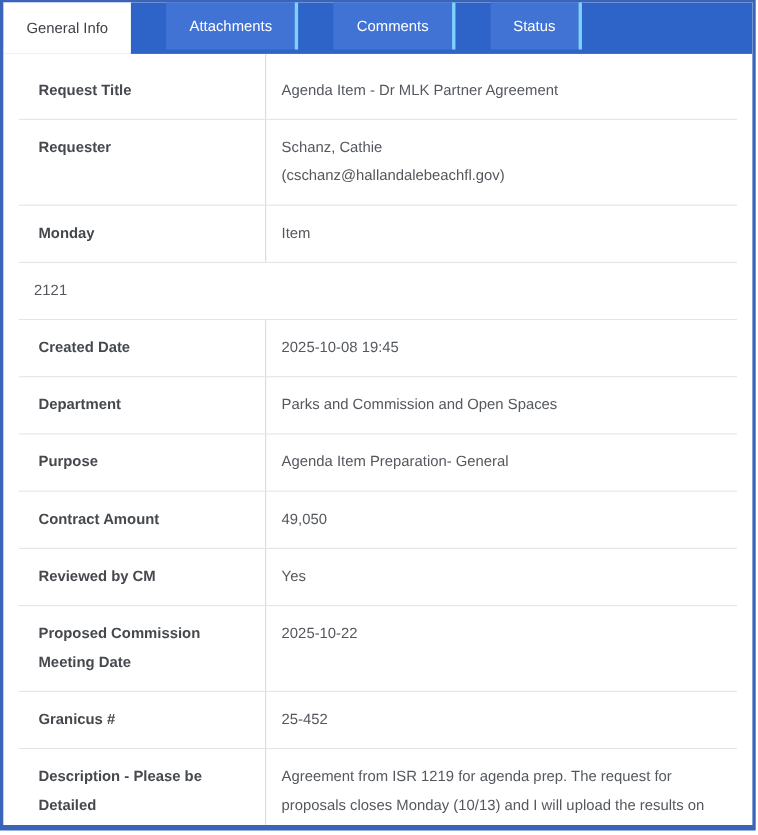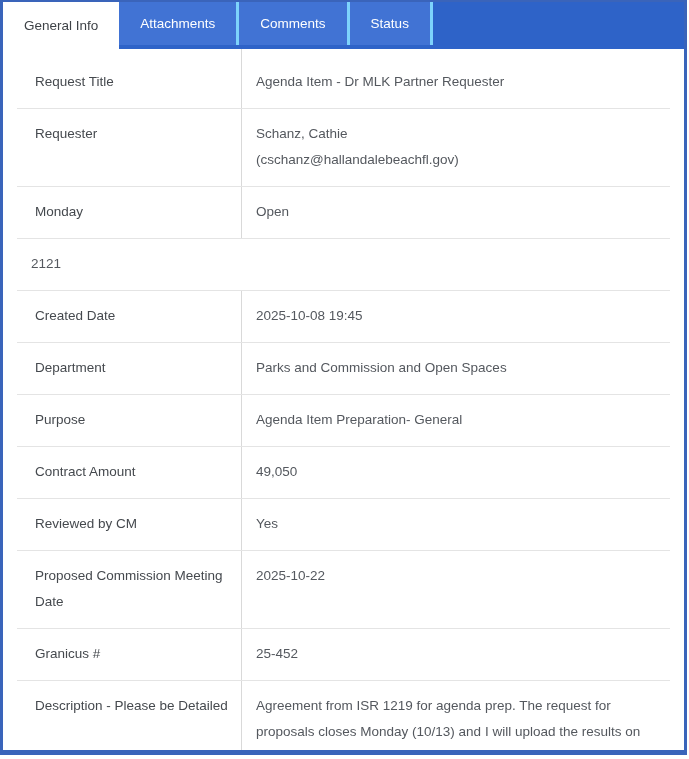--- a/index.html
+++ b/index.html
@@ -22,20 +22,21 @@
     border-bottom-width: 5px;
     background: #ffffff;
     overflow: hidden;
   }
   
   .tabbar {
     height: 47px;
     background: #2e63c8;
     display: flex;
     align-items: flex-start;
+    gap: 32px;
   }
   .tab {
     box-sizing: border-box;
     height: 43px;
     padding: 0 21px;
     display: flex;
     align-items: center;
     justify-content: center;
     background: #4173d4;
     border-right: 3px solid #7dd3fc;
@@ -61,21 +62,21 @@
   }
   .row.last {
     border-bottom: none;
   }
   .cell-label {
     box-sizing: border-box;
     width: 225px;
     flex: 0 0 225px;
     padding: 12px 6px 13px 18px;
     border-right: 1px solid #d9d9d9;
-    font-weight: normal;
+    font-weight: bold;
     font-size: 13.5px;
     line-height: 26px;
     color: #45494e;
     white-space: pre-line;
   }
   .cell-value {
     flex: 1 1 auto;
     padding: 12px 4px 13px 14px;
     font-size: 13.5px;
     line-height: 26px;
@@ -96,32 +97,32 @@
     <div class="tab active">General Info</div>
     <div class="tab">Attachments</div>
     <div class="tab">Comments</div>
     <div class="tab">Status</div>
   </div>
 
   <div class="details">
 
     <div class="row first">
       <div class="cell-label">Request Title</div>
-      <div class="cell-value">Agenda Item - Dr MLK Partner Requester</div>
+      <div class="cell-value">Agenda Item - Dr MLK Partner Agreement</div>
     </div>
 
     <div class="row">
       <div class="cell-label">Requester</div>
       <div class="cell-value">Schanz, Cathie
 (cschanz@hallandalebeachfl.gov)</div>
     </div>
 
     <div class="row">
       <div class="cell-label">Monday</div>
-      <div class="cell-value">Open</div>
+      <div class="cell-value">Item</div>
     </div>
 
     <div class="row">
       <div class="cell-value">2121</div>
     </div>
 
     <div class="row">
       <div class="cell-label">Created Date</div>
       <div class="cell-value">2025-10-08 19:45</div>
     </div>

